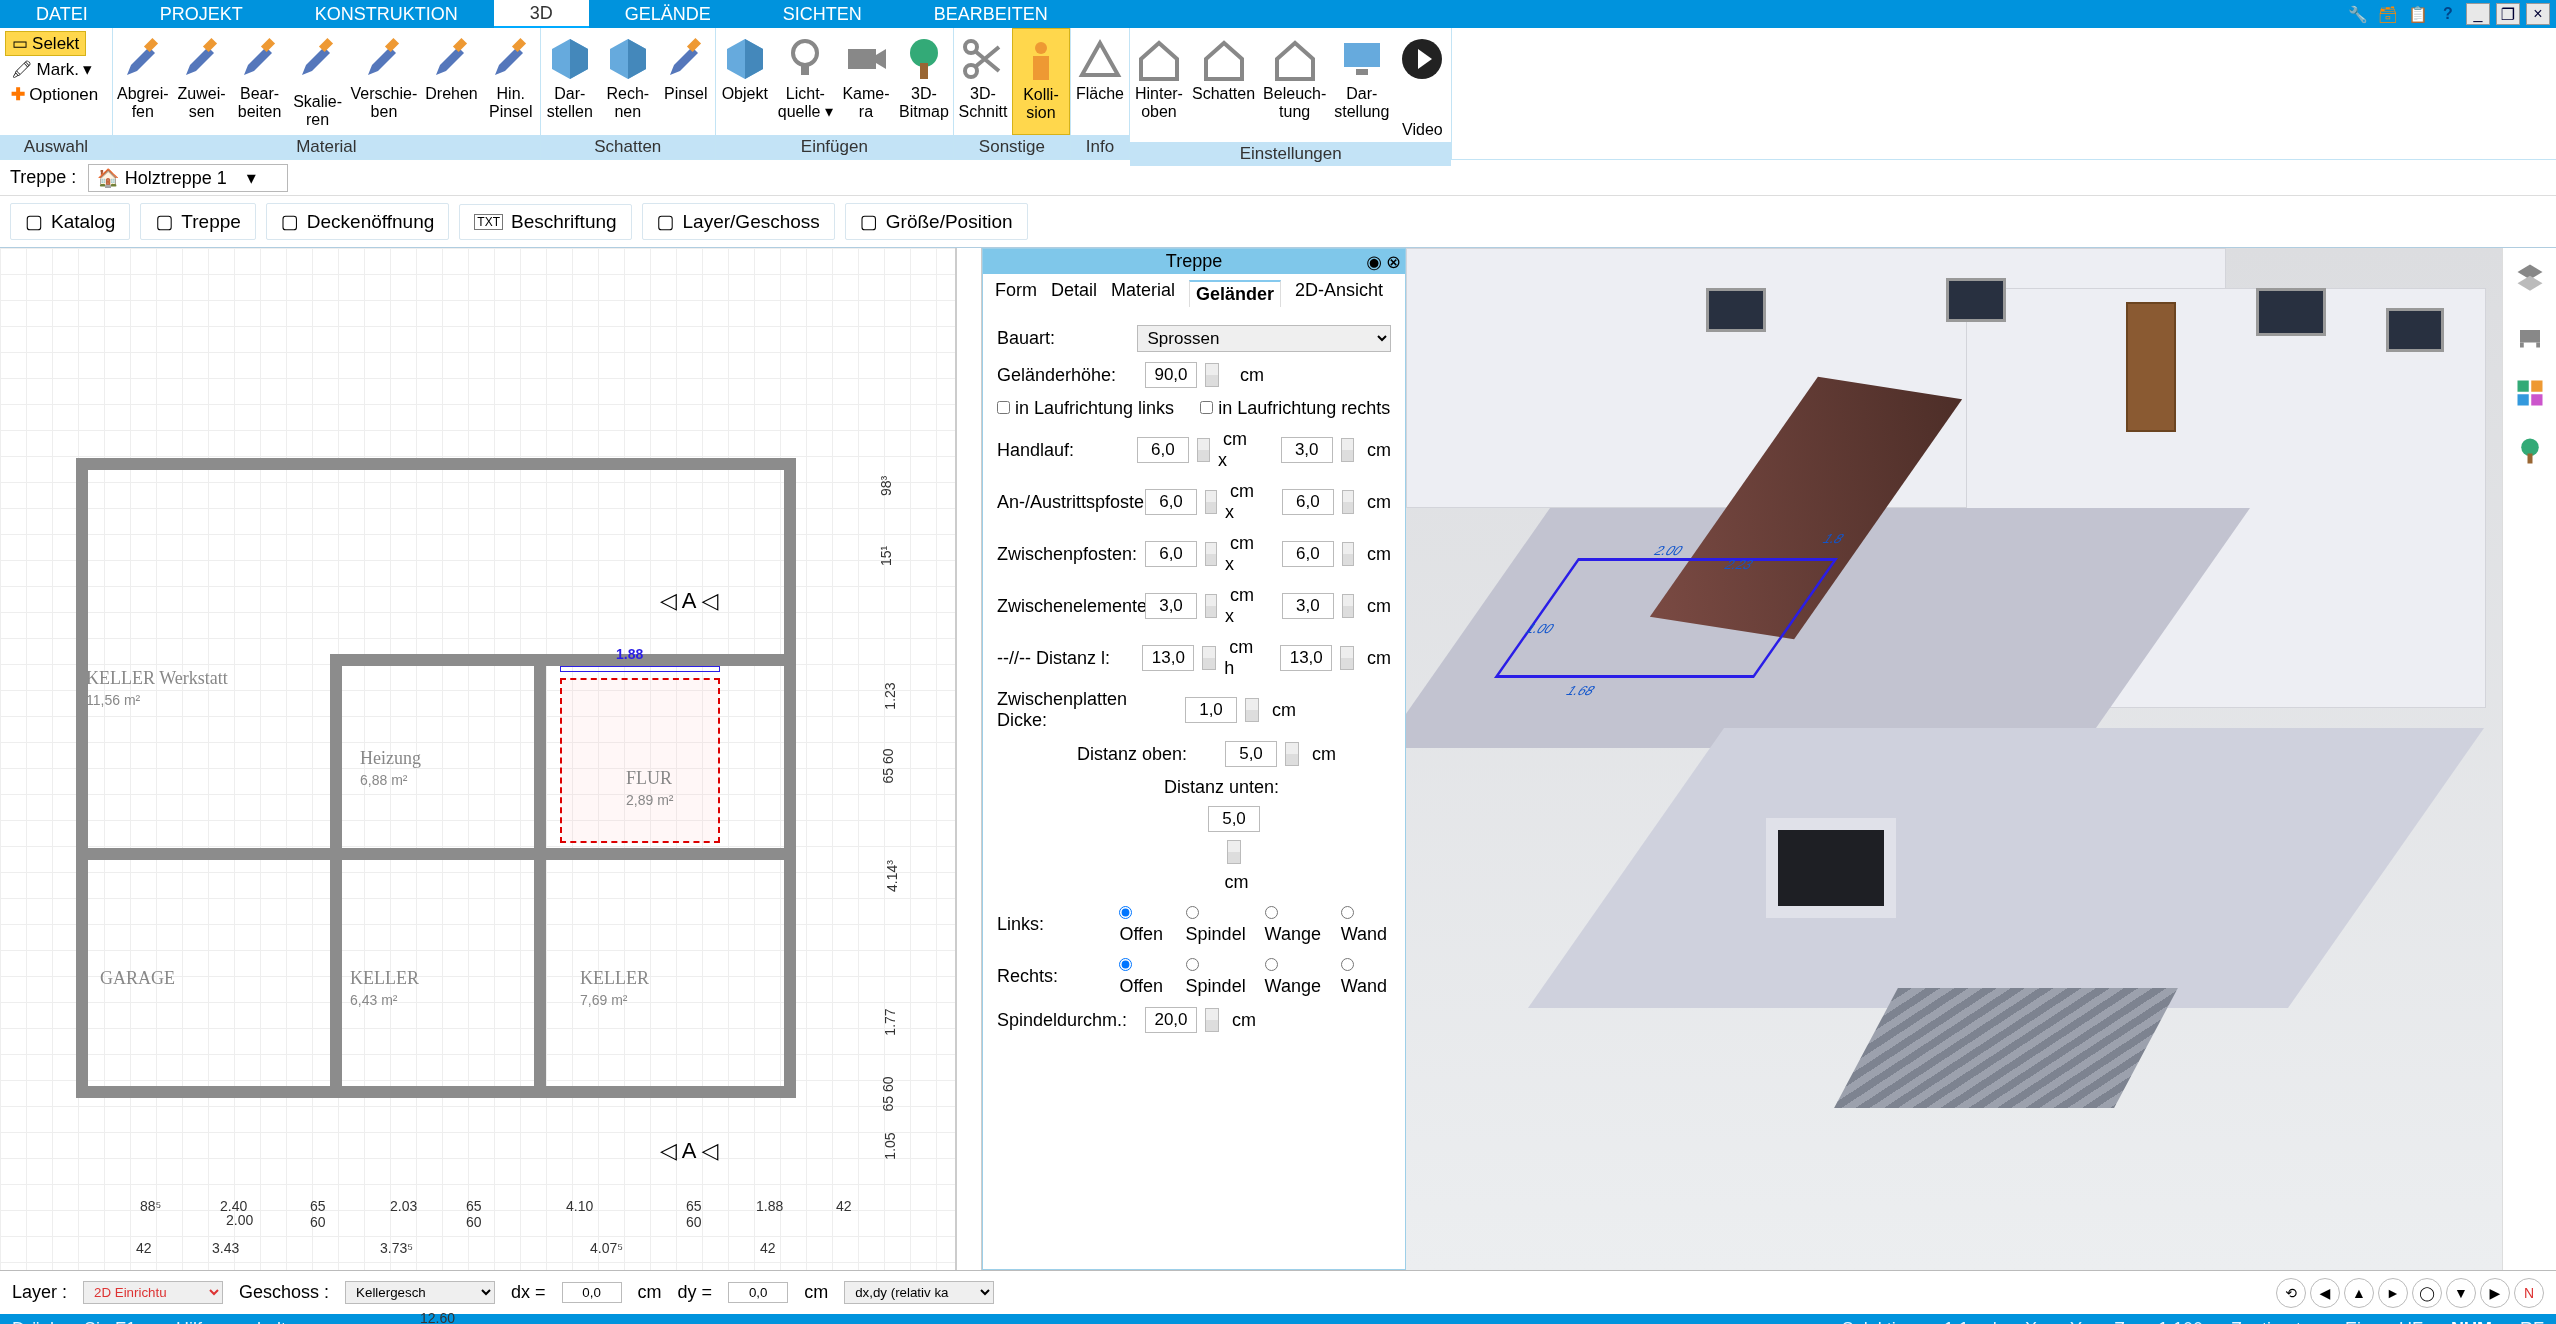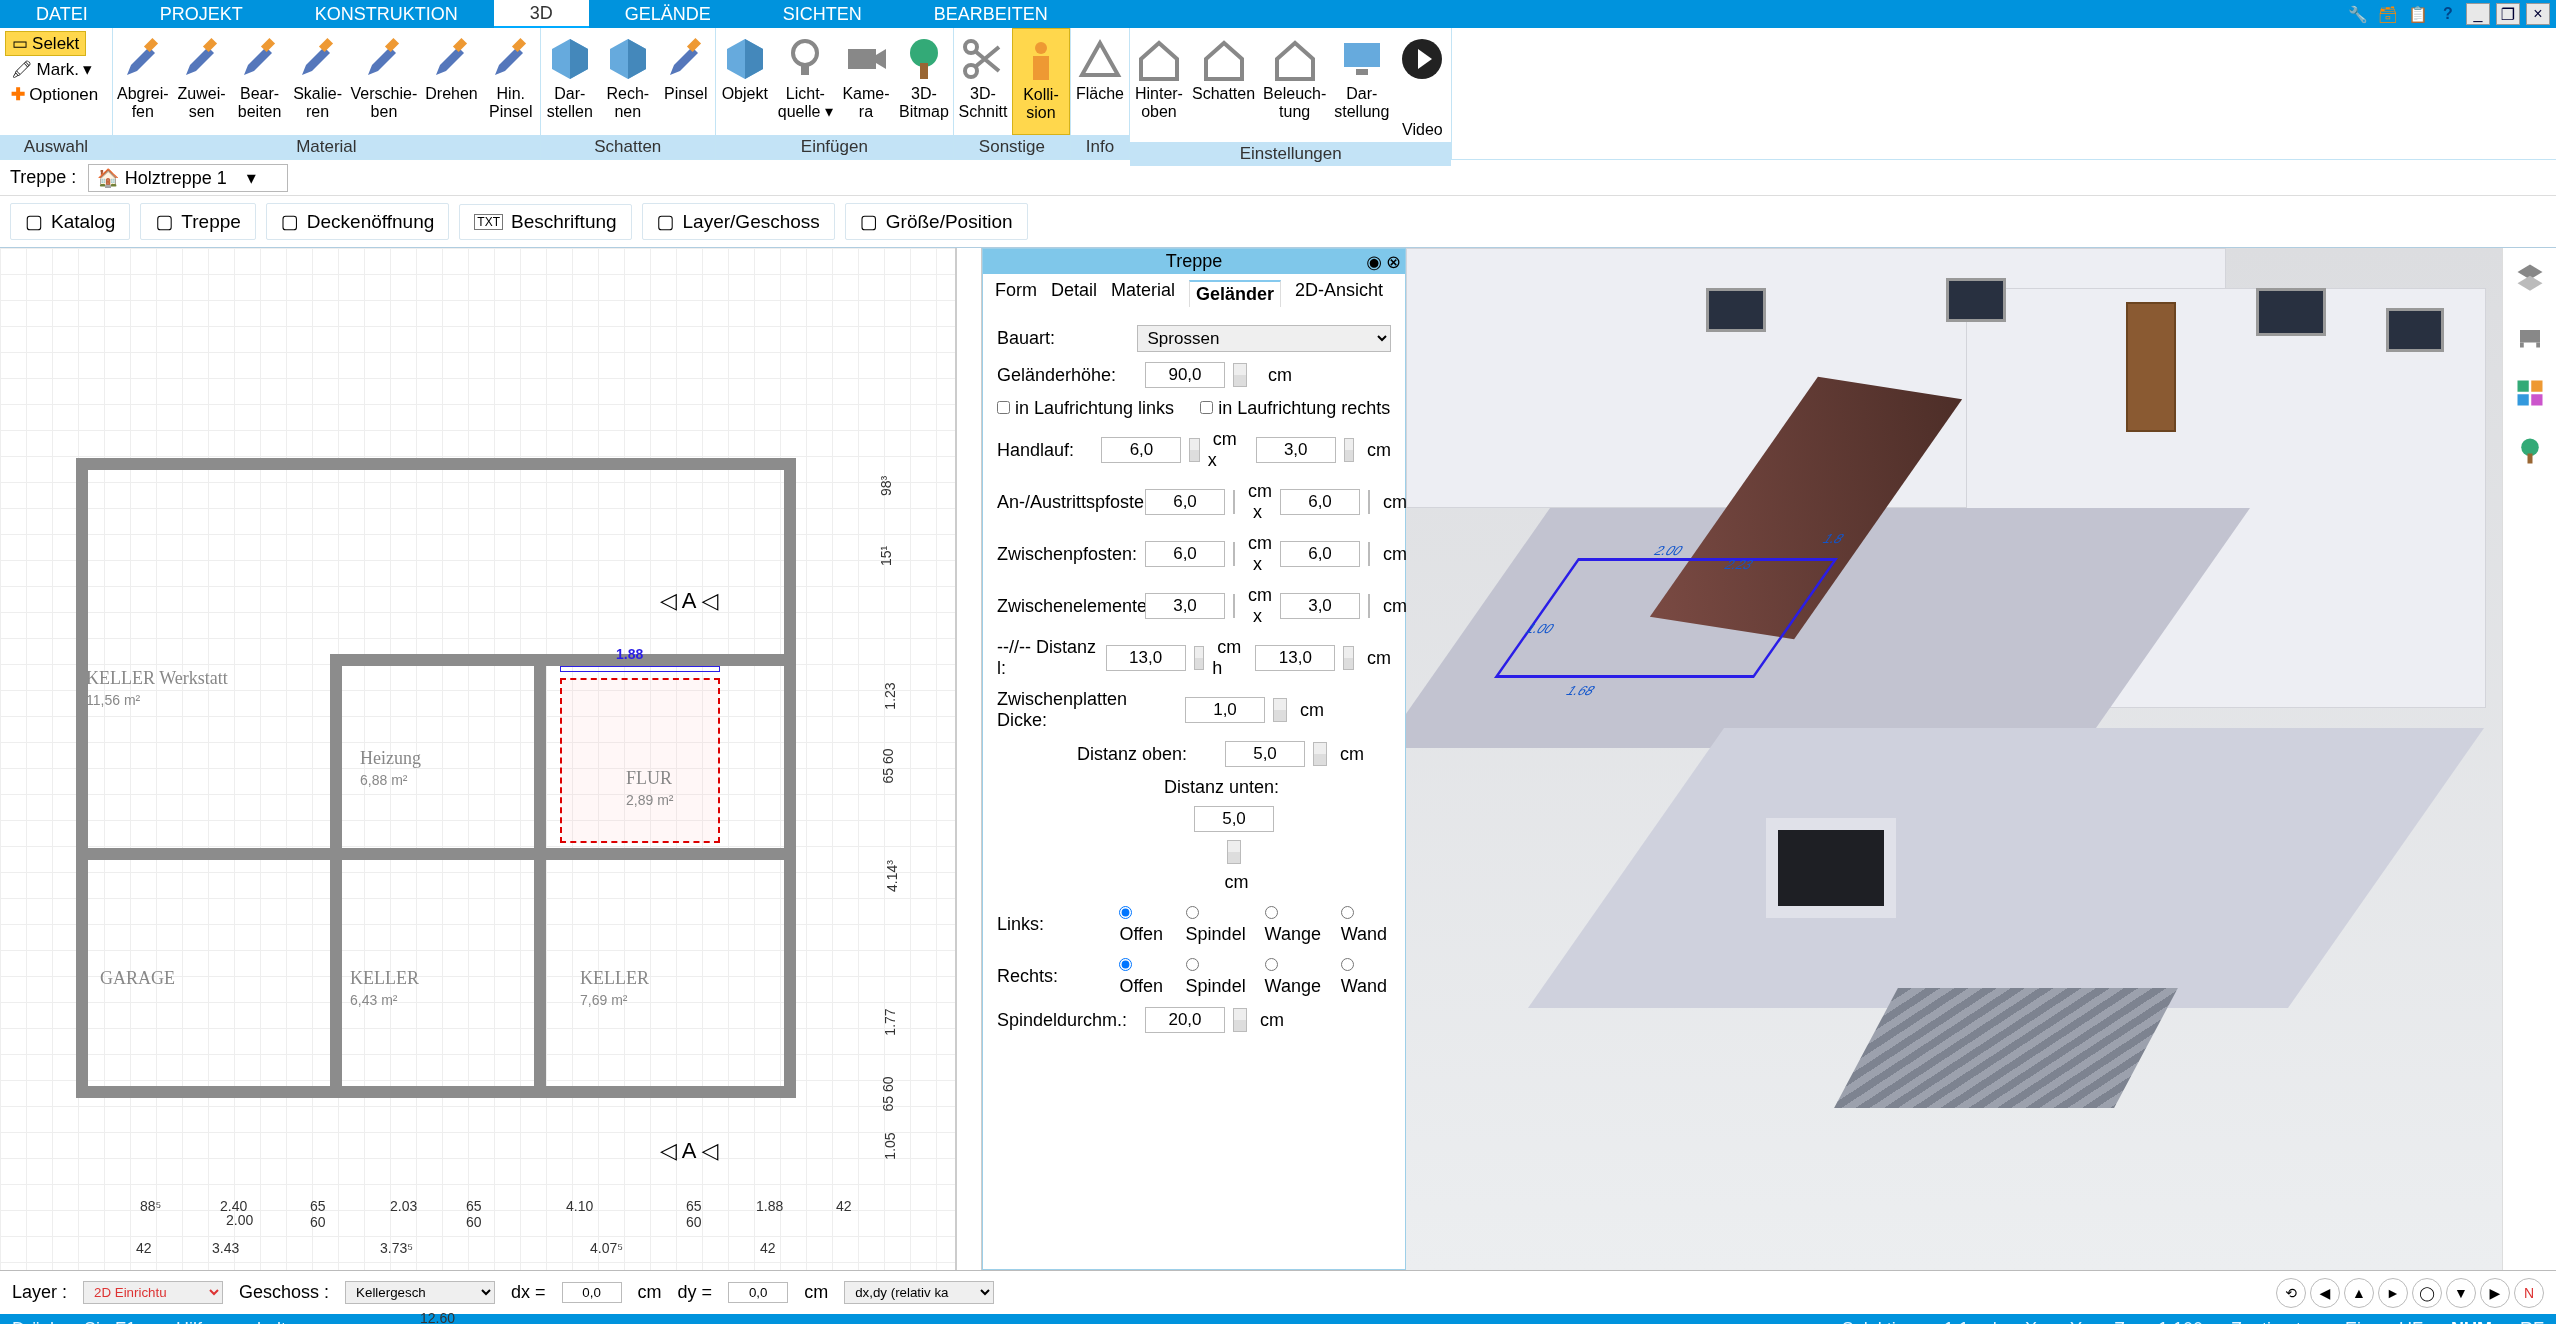--- a/index.html
+++ b/index.html
@@ -48,21 +48,21 @@
     
     .dlg { width: 424px; background: #fff; border: 1px solid #9dcfe8; }
     .dlg-hd { background: #7fc7ea; color:#000; text-align:center; font-size:18px; padding:2px 0; position:relative; }
     .dlg-hd .ctrls{position:absolute; right:4px; top:2px; display:flex; gap:4px;}
     .dlg-tabs { display:flex; gap:14px; padding: 6px 12px 0 12px; font-size:18px;}
     .dlg-tabs span{ cursor:pointer; padding-bottom:4px;}
     .dlg-tabs span.active{ font-weight:600; border-top:2px solid #85c9ee; border-left:1px solid #ddd; border-right:1px solid #ddd; padding:2px 6px;text-align:center;}
     .dlg-body { padding: 8px 14px; font-size: 18px; }
     .dlg-row { display:flex; align-items:center; gap:8px; margin: 10px 0;}
     .dlg-row label{ width: 140px;}
-    .num-in { border:1px solid #bbb; width:80px; padding: 2px 6px; text-align:center; font-size:17px; }
+    .num-in { border:1px solid #bbb; width:52px; padding: 2px 6px; text-align:center; font-size:17px; }
     .sel-in { border:1px solid #bbb; padding: 2px 6px; width:270px; font-size:17px;}
     .spinner { width:14px; height:24px; border:1px solid #bbb; background:linear-gradient(#eee 50%, #ddd 50%); display:inline-block;}
     .radio-row{ display:flex; gap:18px; align-items:center;}
     
     .view3d { flex:1; position:relative; background:linear-gradient(#dcdde0,#eceef0); overflow:hidden;}
     .wall3d { position:absolute; background:#edeef3; border:1px solid #d3d4da;}
     .floor3d { position:absolute; background:#c2c3d0; transform:skewX(-35deg);}
     .stair3d { position:absolute; background:linear-gradient(45deg,#7a4a43 0%, #4d2e28 100%); transform:skewX(-35deg) skewY(8deg);}
     .sel3d { position:absolute; border:3px solid #2a1de7; transform:skewX(-35deg);}
     .sel3d .m{position:absolute;font-size:13px;color:#15c;}
@@ -147,21 +147,21 @@
               <rect x="14" y="2" width="4" height="6" fill="#e93" transform="rotate(45 16 5)"></rect>
             </svg></span>
           <span style="white-space:pre-line;line-height:1.1;">Bear-
 beiten</span>
         </div>
         <div class="r-btn">
           <span class="r-ico"><svg class="ico" viewBox="0 0 24 24">
               <path fill="#57b" d="M4 20l5-2 9-9-3-3-9 9z"></path>
               <rect x="14" y="2" width="4" height="6" fill="#e93" transform="rotate(45 16 5)"></rect>
             </svg></span>
-          <span style="white-space:pre-line;line-height:1.1;">Skalie-
+          <span style="white-space:pre-line;line-height:1.1;margin-top:8px;">Skalie-
 ren</span>
         </div>
         <div class="r-btn">
           <span class="r-ico"><svg class="ico" viewBox="0 0 24 24">
               <path fill="#57b" d="M4 20l5-2 9-9-3-3-9 9z"></path>
               <rect x="14" y="2" width="4" height="6" fill="#e93" transform="rotate(45 16 5)"></rect>
             </svg></span>
           <span style="white-space:pre-line;line-height:1.1;">Verschie-
 ben</span>
         </div>

